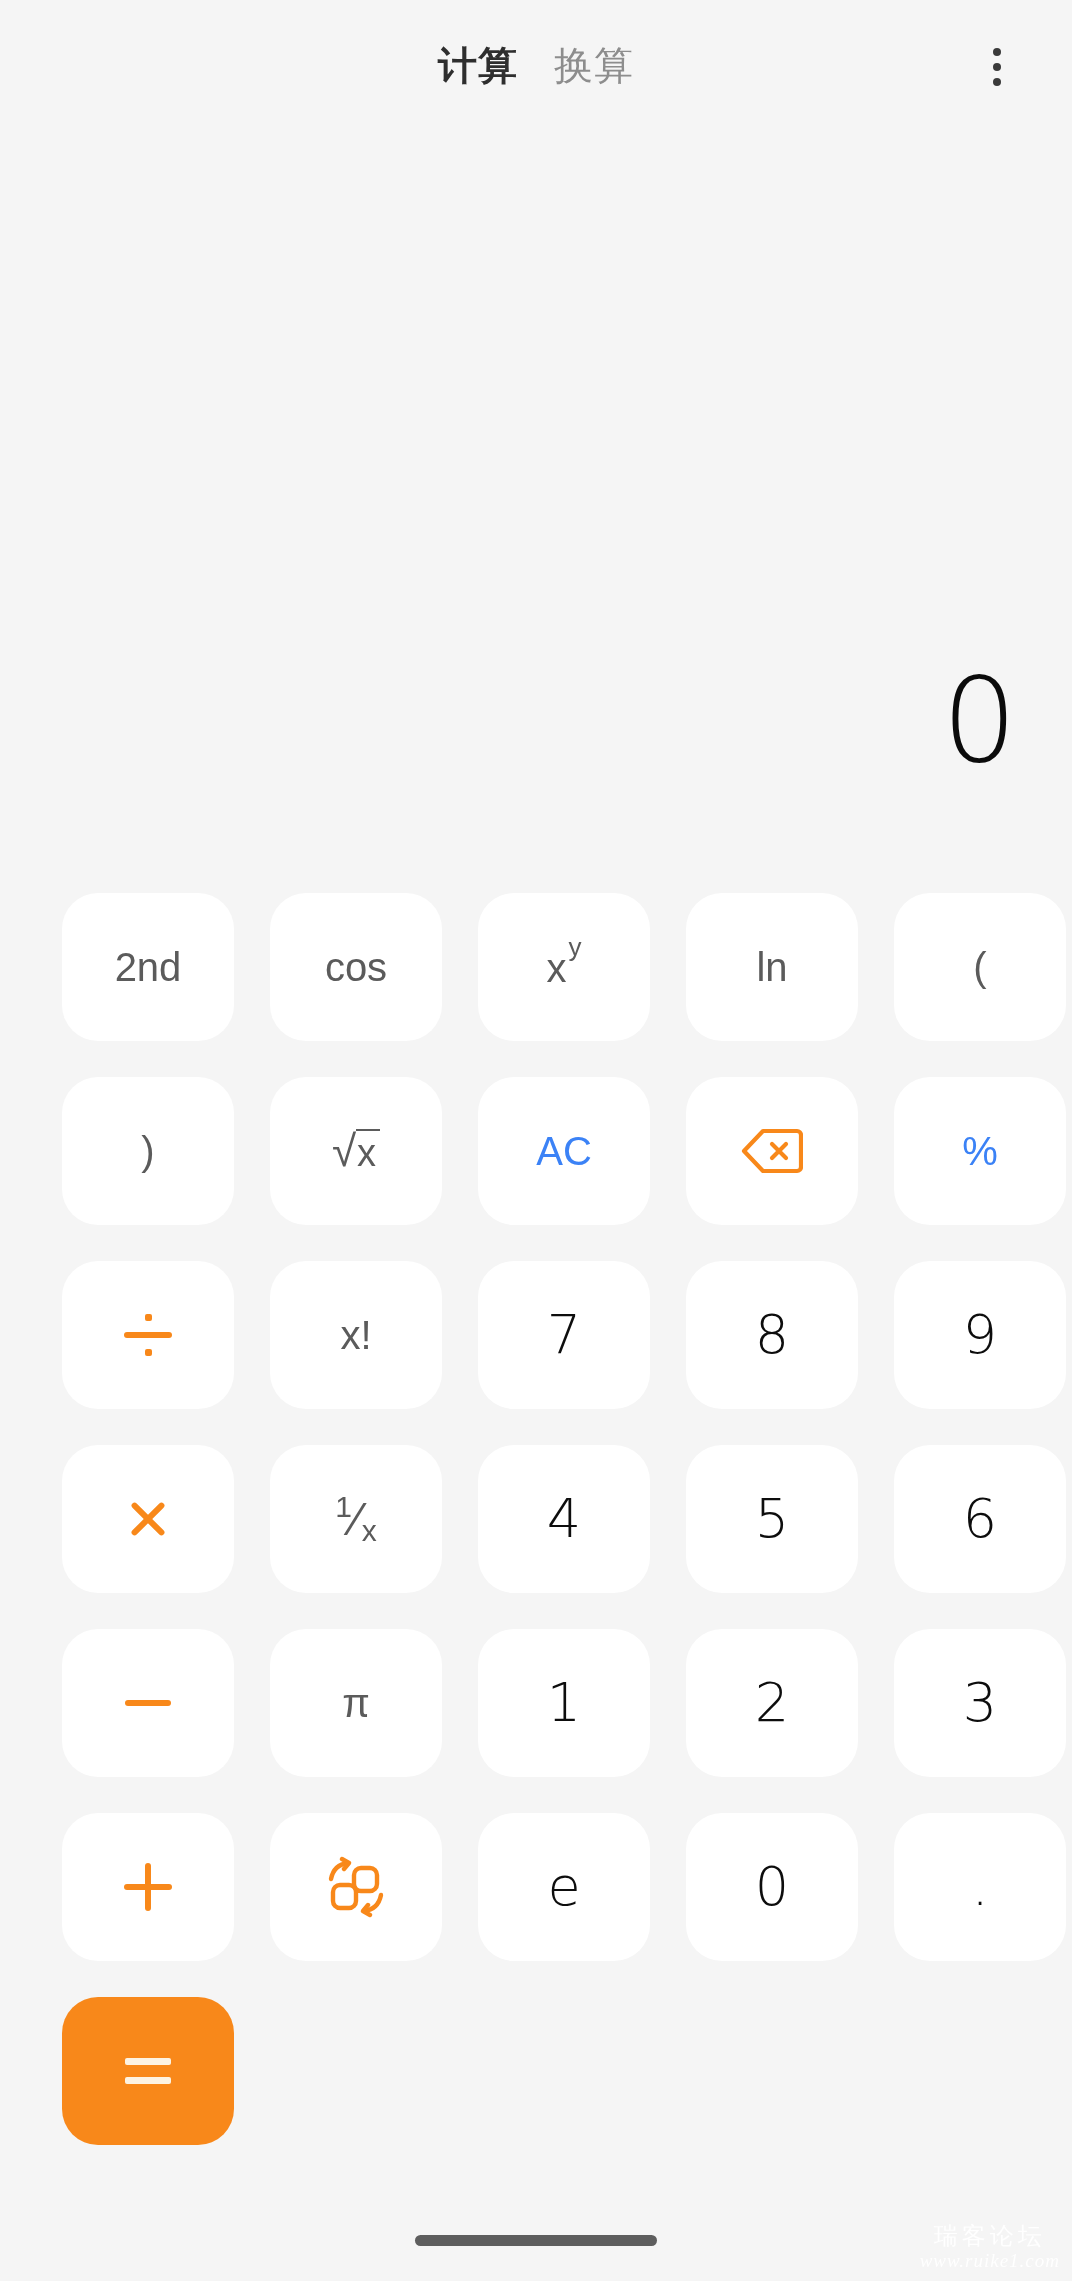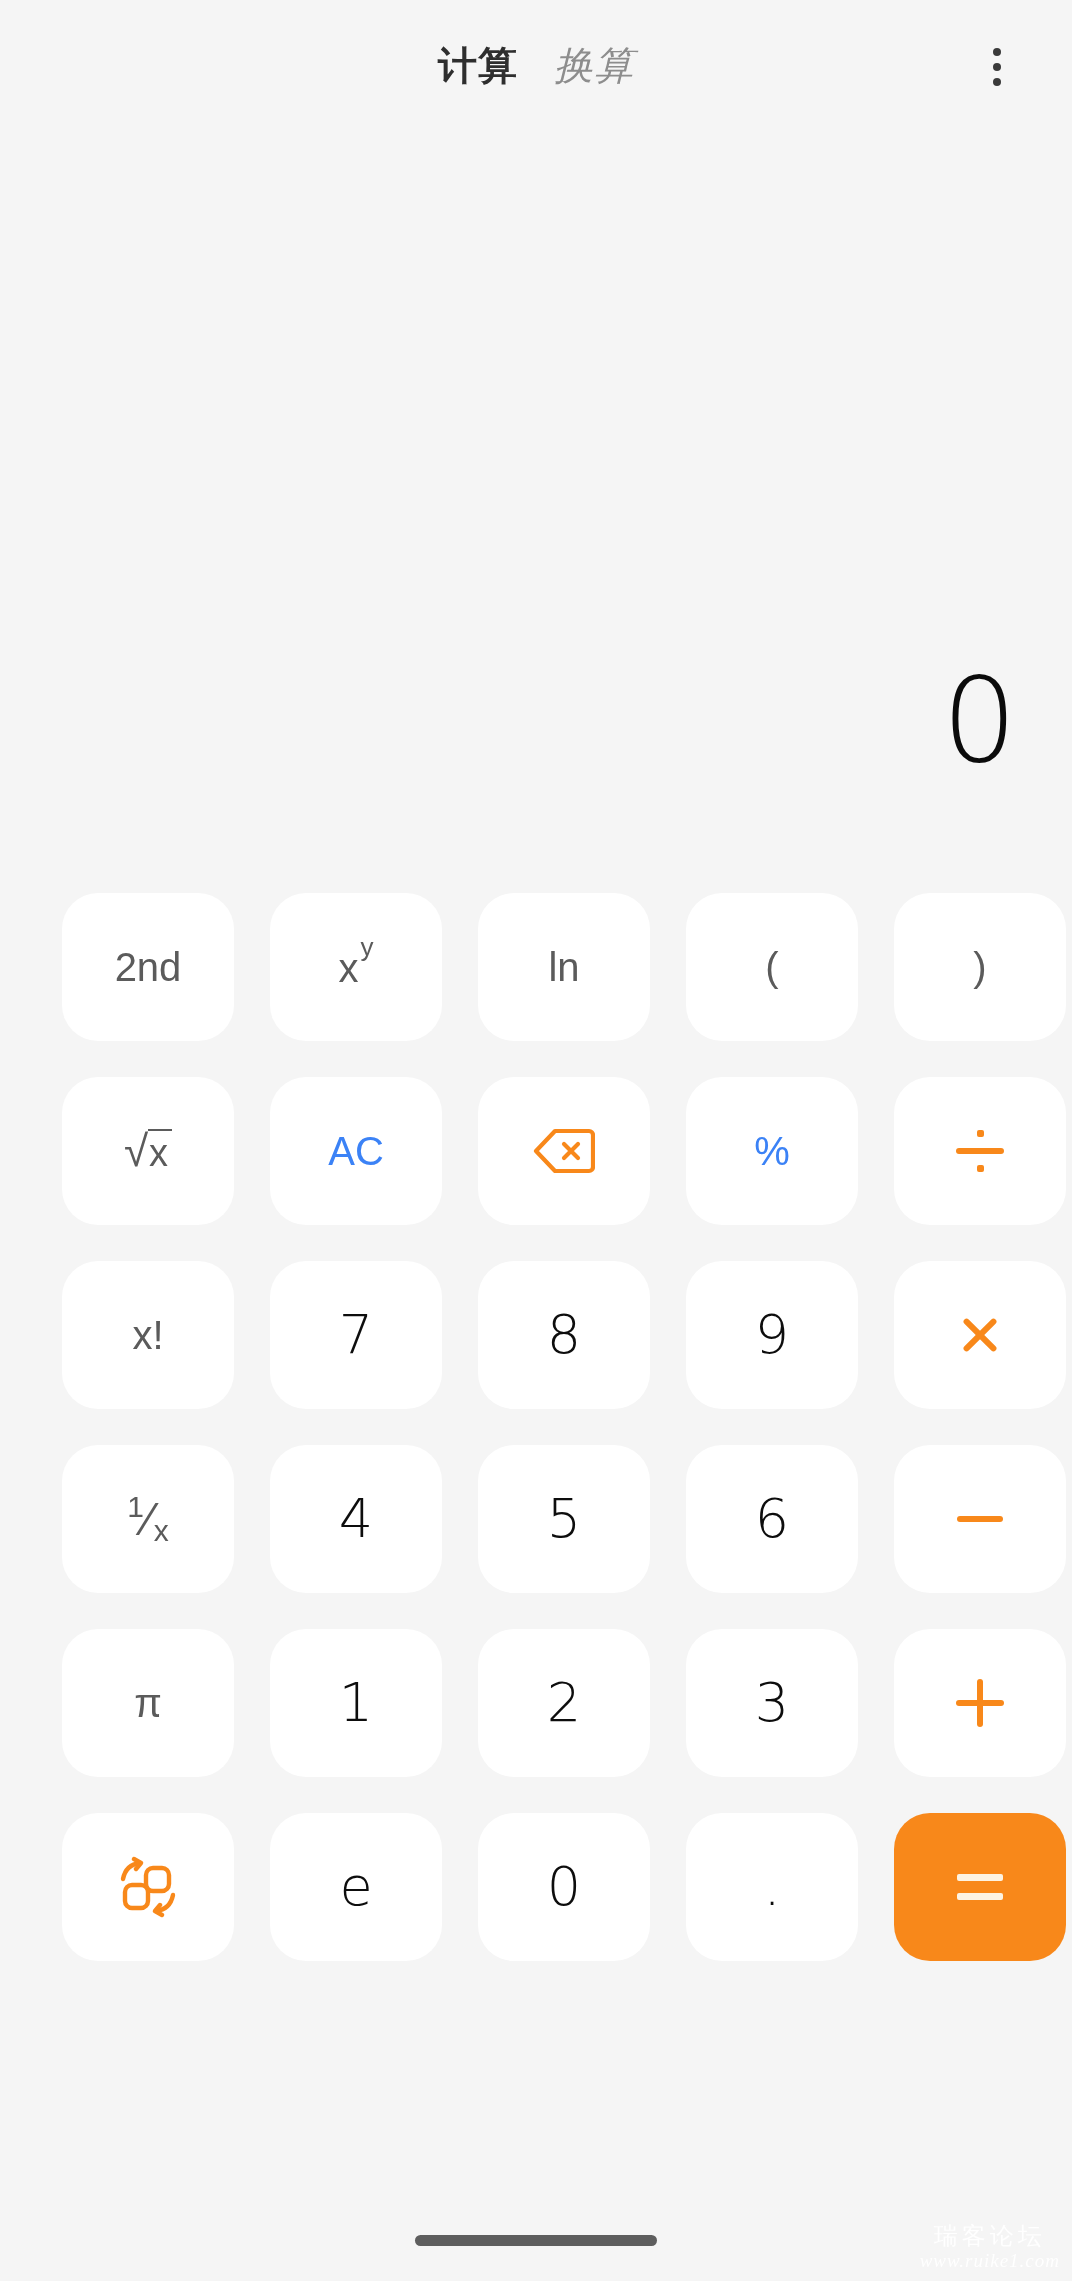--- a/index.html
+++ b/index.html
@@ -36,21 +36,21 @@
     gap: 36px;
   }
 
   .tab {
     font-size: 39px;
     letter-spacing: 1px;
     line-height: 1;
     cursor: pointer;
   }
   .tab.active { color: #2e2e2e; font-weight: 700; }
-  .tab.inactive { color: #8d8d8d; font-weight: 400; font-style: italic; }
+  .tab.inactive { color: #8d8d8d; font-weight: 400; }
 
   .overflow-menu {
     position: absolute;
     right: 48px;
     top: 40px;
     width: 54px;
     height: 54px;
     display: flex;
     flex-direction: column;
     align-items: center;
@@ -291,20 +291,23 @@
 
   <div class="display">
     <div class="display-value">0</div>
   </div>
 
   <div class="keypad" id="keypad">
       <button class="key">
         <span>2nd</span>
       </button>
       <button class="key">
+        <span>cos</span>
+      </button>
+      <button class="key">
         <span>x<span class="sup">y</span></span>
       </button>
       <button class="key">
         <span>ln</span>
       </button>
       <button class="key">
         <span>(</span>
       </button>
       <button class="key">
         <span>)</span>

